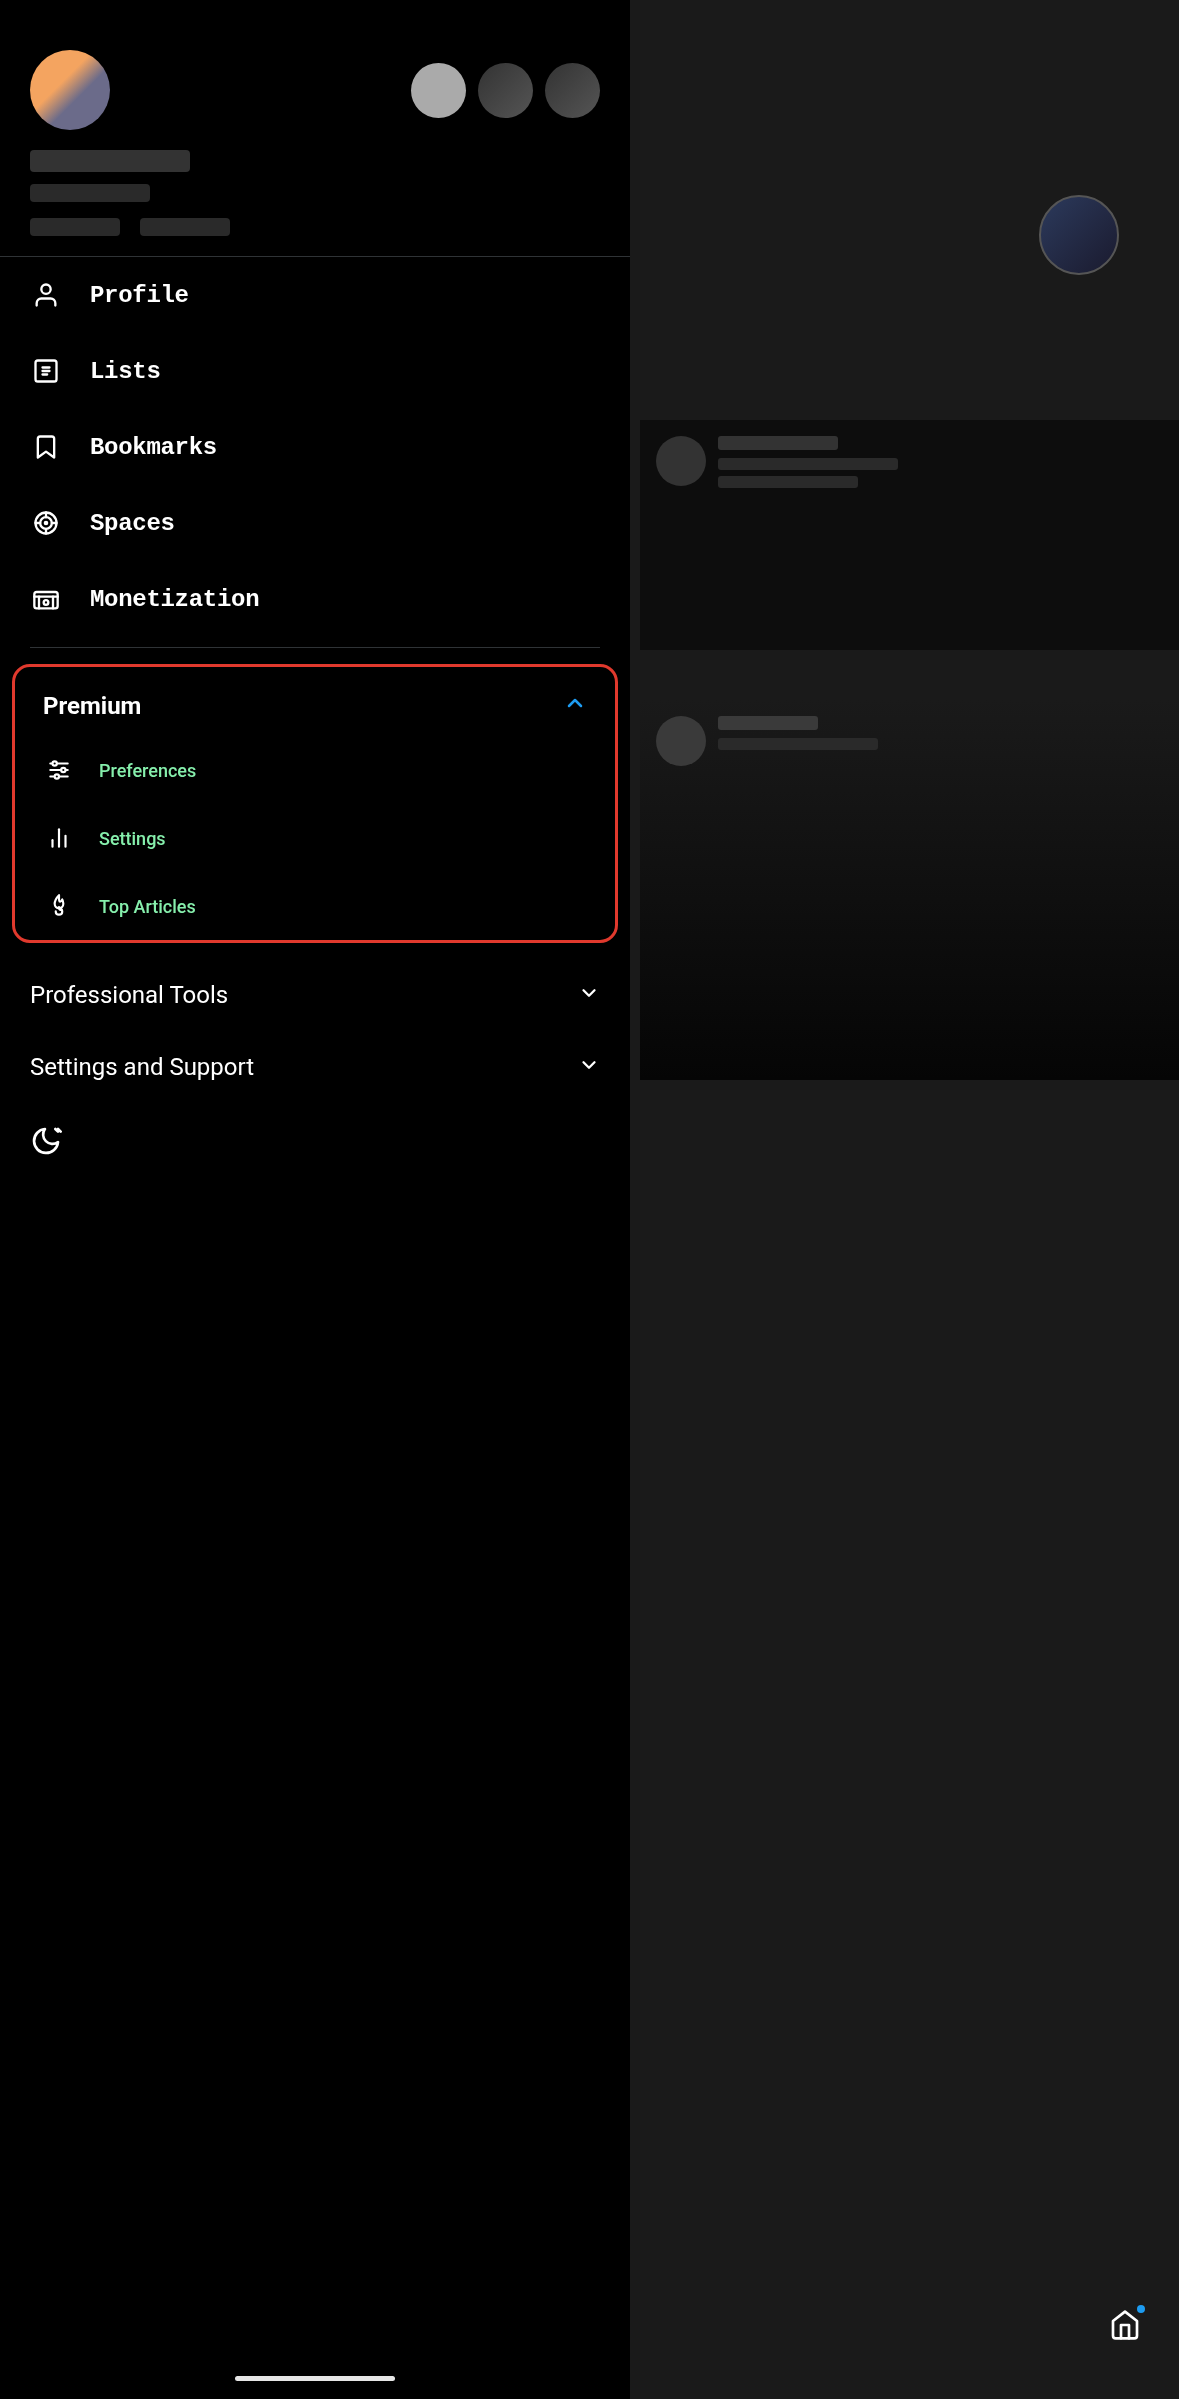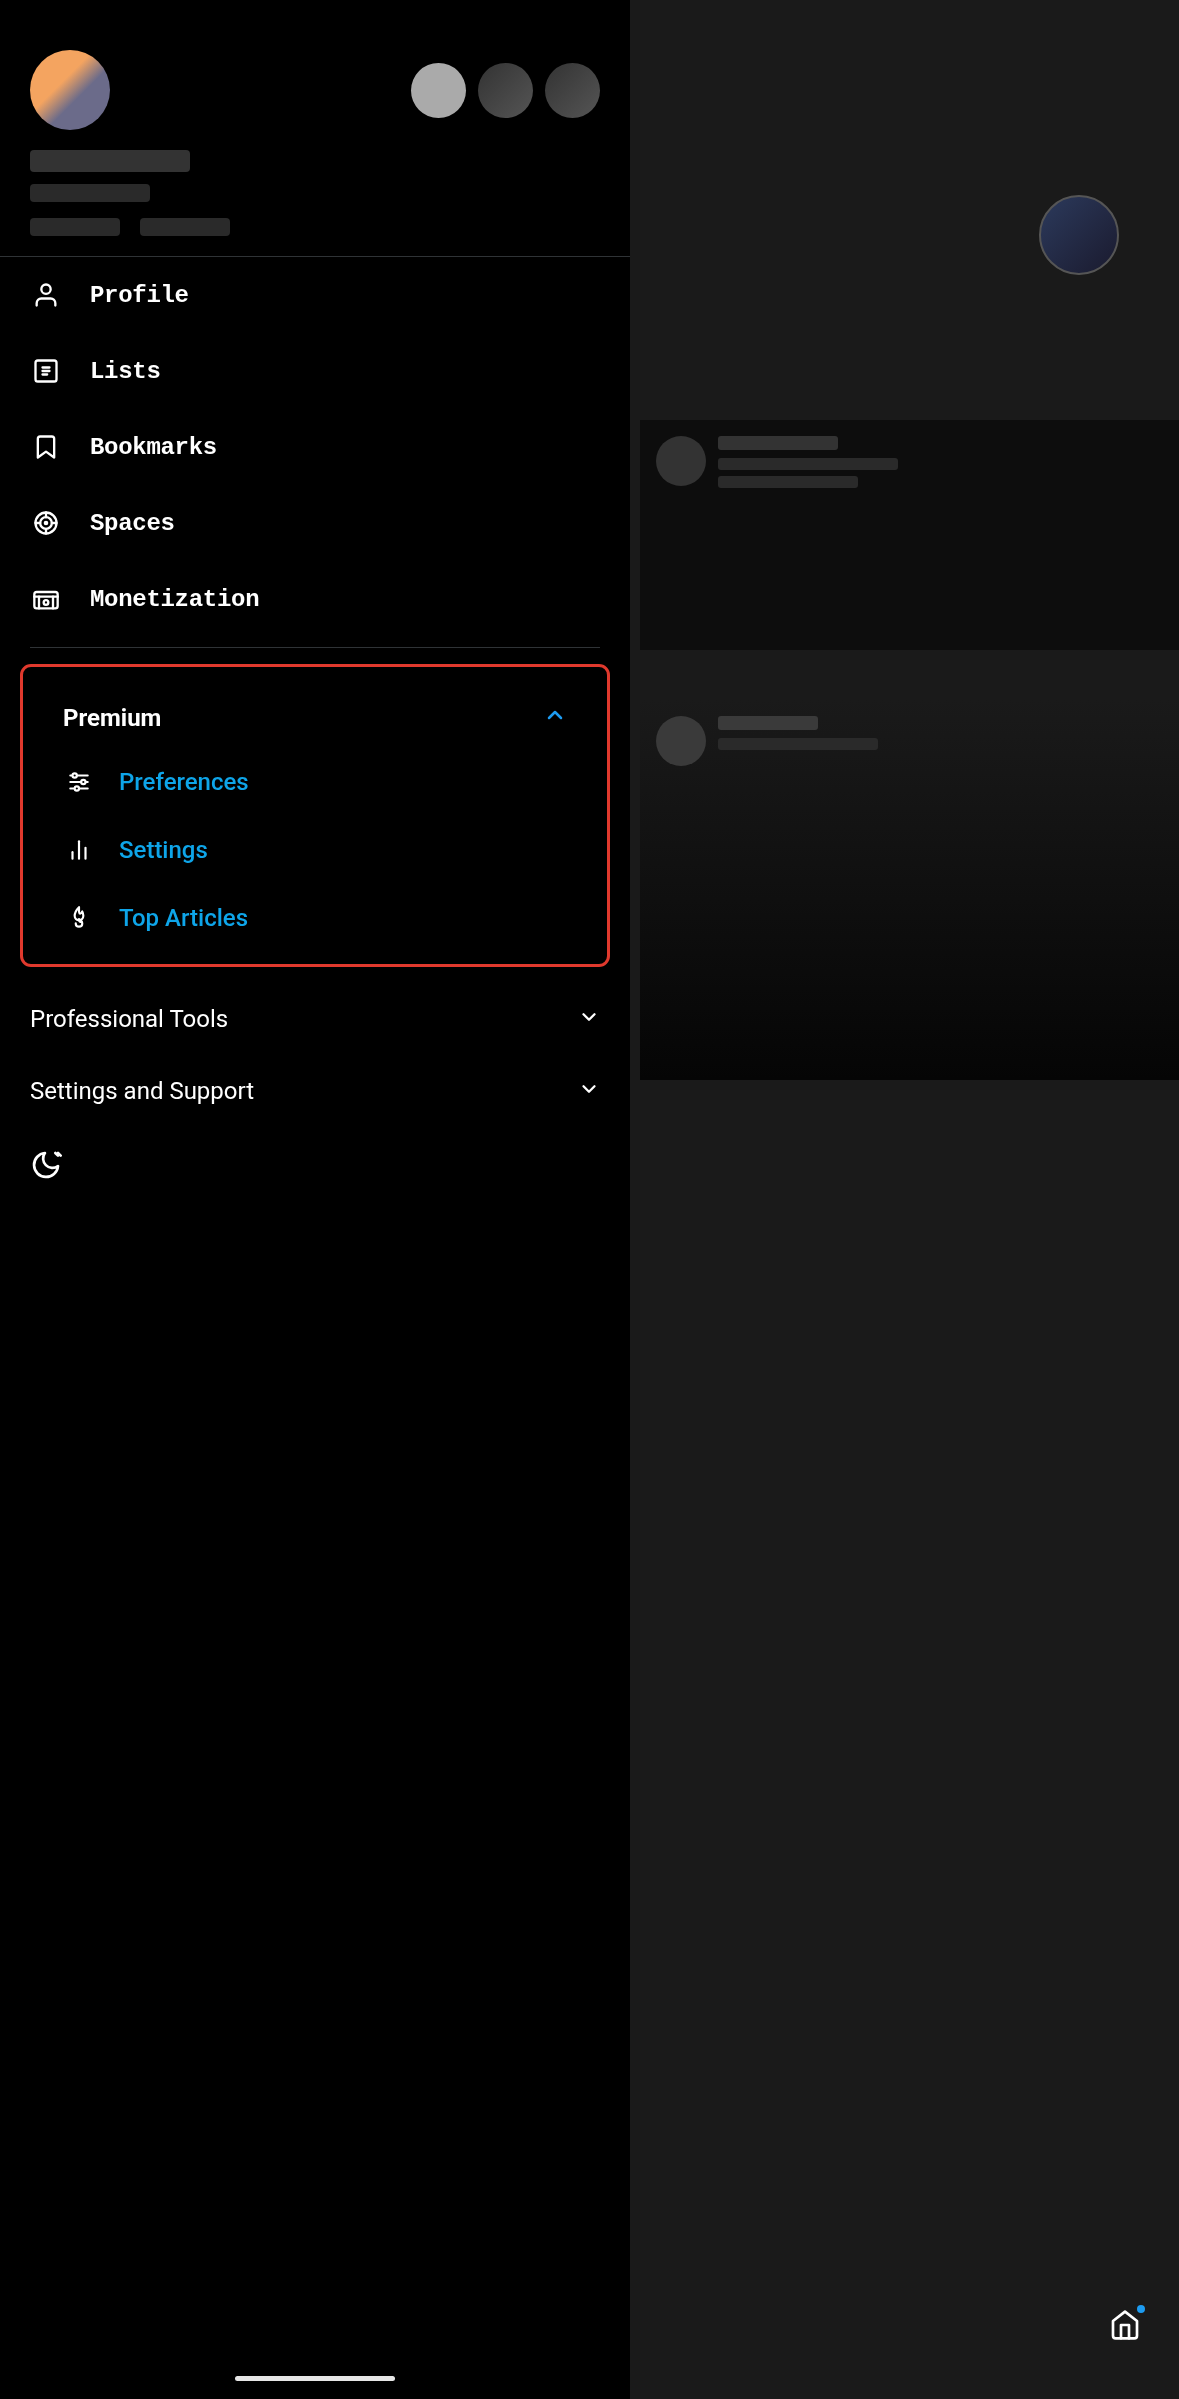--- a/index.html
+++ b/index.html
@@ -146,23 +146,23 @@
     
     .section-divider {
       height: 1px;
       background: #2f3336;
       margin: 10px 30px;
     }
 
     
     .premium-section {
       border: 3px solid #e0392d;
-      border-radius: 11px;
-      margin: 16px 20px;
-      padding: 12px;
+      border-radius: 18px;
+      margin: 16px 12px;
+      padding: 0;
       overflow: hidden;
     }
 
     .premium-header {
       display: flex;
       align-items: center;
       justify-content: space-between;
       padding: 24px 28px 16px 28px;
       cursor: pointer;
     }
@@ -191,23 +191,23 @@
       height: 32px;
       display: flex;
       align-items: center;
       justify-content: center;
       color: #fff;
       font-size: 22px;
       flex-shrink: 0;
     }
 
     .sub-label {
-      font-size: 24px;
+      font-size: 18px;
       font-weight: 500;
-      color: #0ea5e9;
+      color: #86efac;
     }
 
     
     .collapsible-section {
       display: flex;
       align-items: center;
       justify-content: space-between;
       padding: 22px 30px;
       cursor: pointer;
     }

